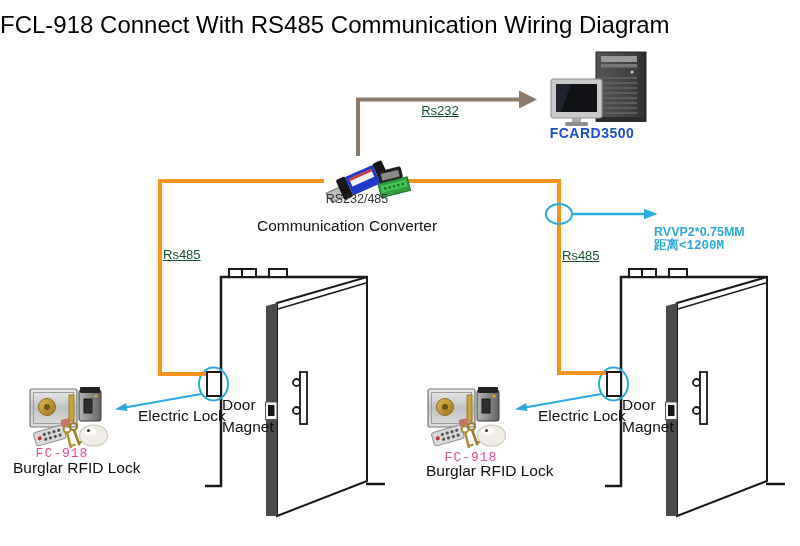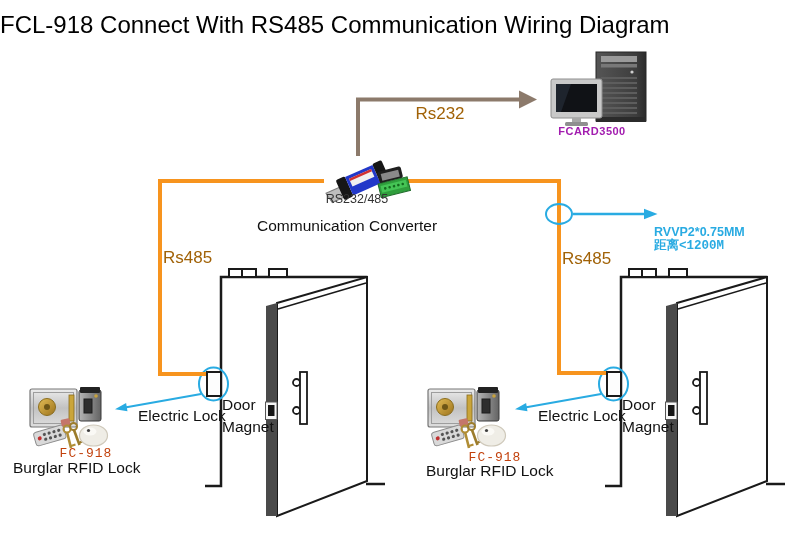--- a/index.html
+++ b/index.html
@@ -1,27 +1,27 @@
 <!DOCTYPE html>
 <html><head>
 <meta charset="utf-8">
 <style>
   html,body{margin:0;padding:0;background:#fff;}
   #stage{position:relative;width:800px;height:546px;background:#fff;overflow:hidden;
          font-family:"Liberation Sans","DejaVu Sans",sans-serif;color:#1a1a1a;}
   #diagram-svg{position:absolute;left:0;top:0;}
   .lbl{position:absolute;white-space:nowrap;line-height:1.15;}
   .title{font-size:24px;color:#000;text-align:center;}
-  .wire-lbl{font-size:17px;color:#a16207;}
+  .wire-lbl{font-size:13px;color:#14532d;text-decoration:underline;}
   .dev-lbl{font-size:12.5px;color:#333;text-align:center;}
   .dev-name{font-size:15.5px;color:#111;text-align:left;}
   .plain{font-size:15.5px;color:#111;}
   .blue-lbl{font-size:12.5px;font-weight:bold;color:#29ABE2;margin-top:24px;}
-  .pc-lbl{font-size:11px;font-weight:bold;color:#a21caf;letter-spacing:.5px;text-align:center;}
-  .model-lbl{font-family:"Liberation Mono","DejaVu Sans Mono",monospace;font-size:13px;color:#c2410c;letter-spacing:1px;text-align:center;margin-left:24px;}
+  .pc-lbl{font-size:14px;font-weight:bold;color:#1d4ed8;letter-spacing:.5px;text-align:center;}
+  .model-lbl{font-family:"Liberation Mono","DejaVu Sans Mono",monospace;font-size:13px;color:#ec4899;letter-spacing:1px;text-align:center;}
 </style>
 </head>
 <body>
 
 <div id="stage">
 
 <svg id="diagram-svg" width="800" height="546" viewBox="0 0 800 546">
   <defs>
     <linearGradient id="metalGrad" x1="0" y1="0" x2="0" y2="1">
       <stop offset="0" stop-color="#ececec"></stop>

